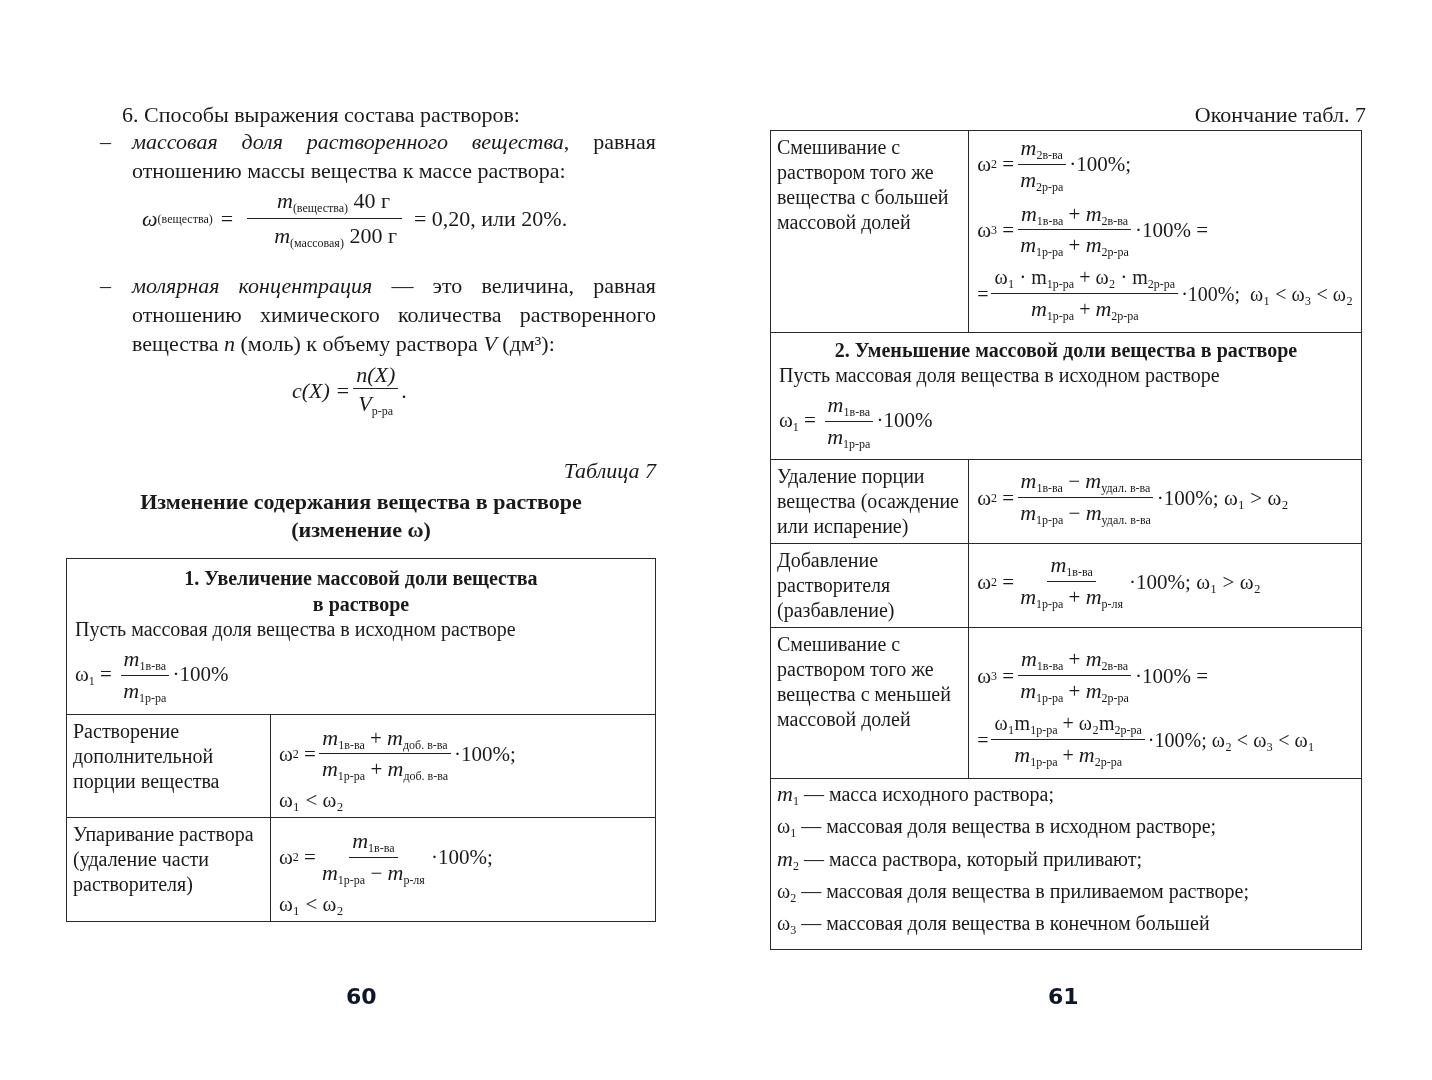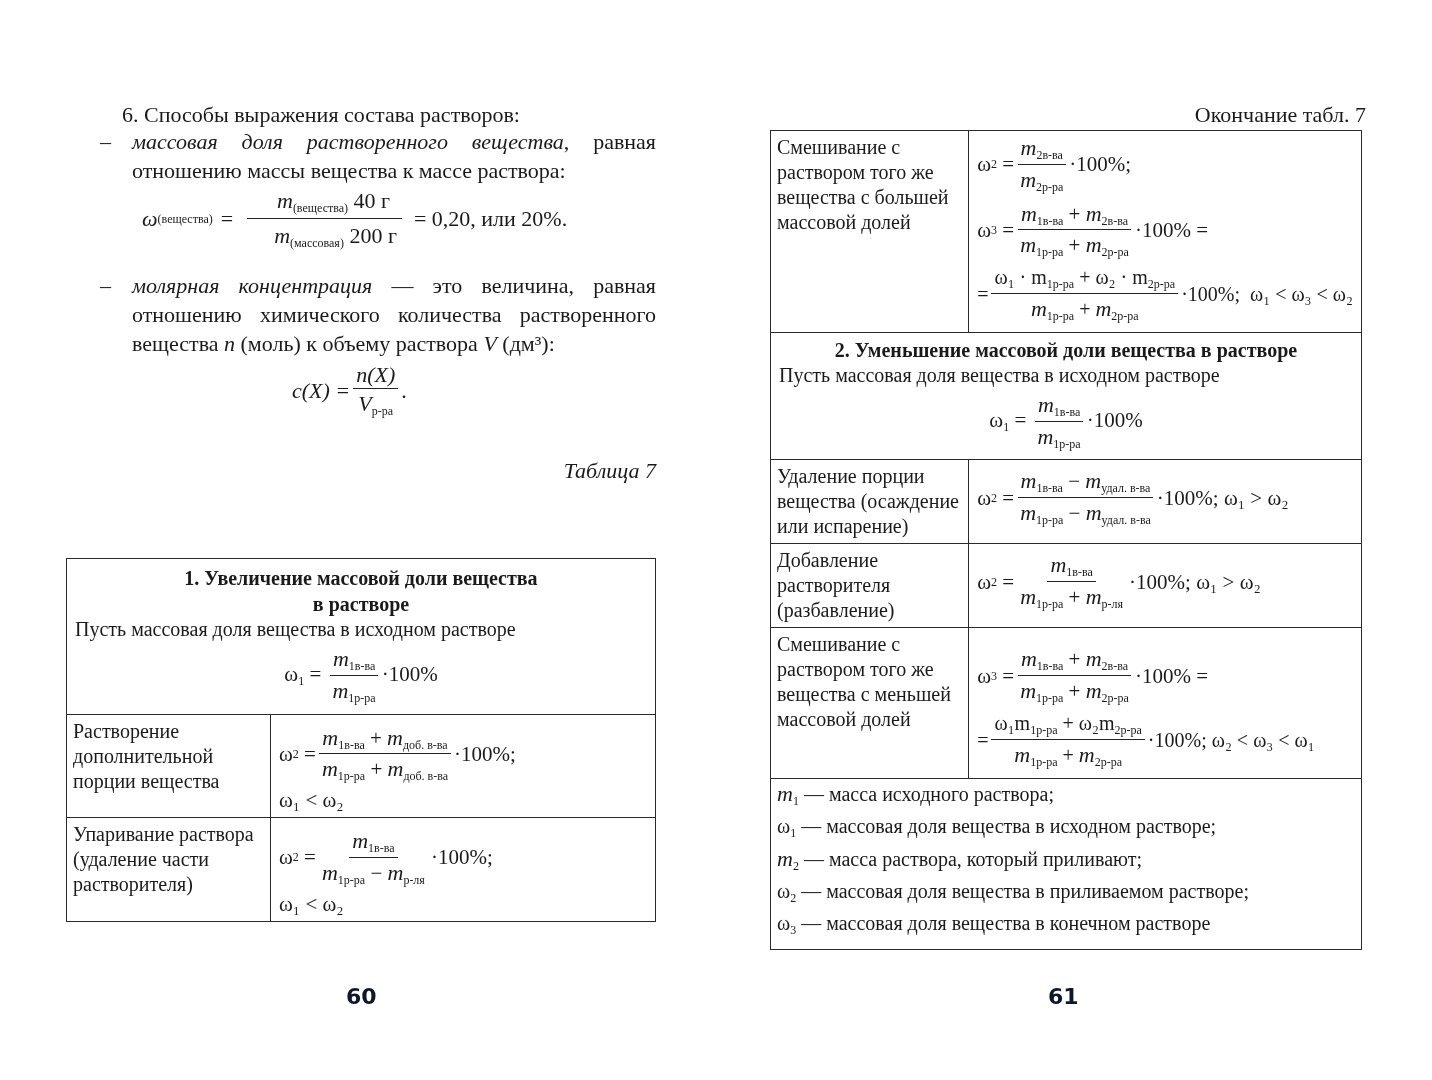--- a/index.html
+++ b/index.html
@@ -30,21 +30,21 @@
   #formula-c { position: absolute; left: 292px; top: 362px; font-size: 22px; display: flex; align-items: center; }
   #table-label { position: absolute; right: 60px; top: 458px; font-size: 22px; font-style: italic; }
   #table-title { position: absolute; left: 66px; width: 590px; top: 488px; text-align: center; font-weight: bold; font-size: 22px; line-height: 28px; }
 
   table.tbl { position: absolute; border-collapse: collapse; }
   table.tbl td { border: 1.5px solid #2a2a2a; vertical-align: top; font-size: 20px; line-height: 25px; }
   .cell-label { padding: 4px 6px; }
   .cell-formula { padding: 10px 8px 4px; }
   .section-cell { padding: 6px 8px 8px; }
   .section-title { text-align: center; font-weight: bold; font-size: 20px; line-height: 26px; }
-  .center-eq { text-align: center; margin-top: 4px; }
+  .center-eq { text-align: left; margin-top: 4px; }
   .frow { display: flex; align-items: center; white-space: nowrap; margin-bottom: 4px; }
   .frow + .frow { margin-top: 6px; }
   .cmp { margin-top: 4px; }
 
   #left-table { left: 66px; top: 558px; width: 590px; }
   #right-table { left: 770px; top: 130px; width: 592px; }
   #right-table td { font-size: 20px; }
   #right-continued { position: absolute; right: 66px; top: 102px; font-size: 22px; }
 
   .legend-cell { padding: 2px 6px 6px; font-size: 20px; line-height: 26px; }
@@ -84,20 +84,24 @@
   <div id="formula-c">
     <span class="it">c(X) =</span>
     <span class="fr">
       <span class="num it">n(X)</span>
       <span class="den"><span class="m">V</span><sub>р-ра</sub></span>
     </span>
     <span>.</span>
   </div>
 
   <div id="table-label">Таблица 7</div>
+  <div id="table-title">
+    <div>Изменение содержания вещества в растворе</div>
+    <div>(изменение ω)</div>
+  </div>
 
   <table id="left-table" class="tbl">
     <tbody>
         <tr>
       <td colspan="2" class="section-cell">
         <div class="section-title">1. Увеличение массовой доли вещества</div>
         <div class="section-title">в растворе</div>
         <div>Пусть массовая доля вещества в исходном растворе</div>
         <div class="center-eq eq">
           <span>ω</span><sub>1</sub> =
@@ -227,20 +231,20 @@
               </span><span>·100%;</span>&nbsp;<span>ω₂ &lt; ω₃ &lt; ω₁</span>
         </div>
       </td>
     </tr>
     <tr>
       <td colspan="2" class="legend-cell">
         <div><span class="m">m</span><sub>1</sub><span> — масса исходного раствора;</span></div>
         <div><span>ω</span><sub>1</sub><span> — массовая доля вещества в исходном растворе;</span></div>
         <div><span class="m">m</span><sub>2</sub><span> — масса раствора, который приливают;</span></div>
         <div><span>ω</span><sub>2</sub><span> — массовая доля вещества в приливаемом растворе;</span></div>
-        <div><span>ω</span><sub>3</sub><span> — массовая доля вещества в конечном растворе</span></div>
+        <div><span>ω</span><sub>3</sub><span> — массовая доля вещества в конечном большей</span></div>
       </td>
     </tr>
   </tbody>
     </table>
 
   <div id="pn-right" class="page-num">61</div>
 </div>
 
 </body></html>

